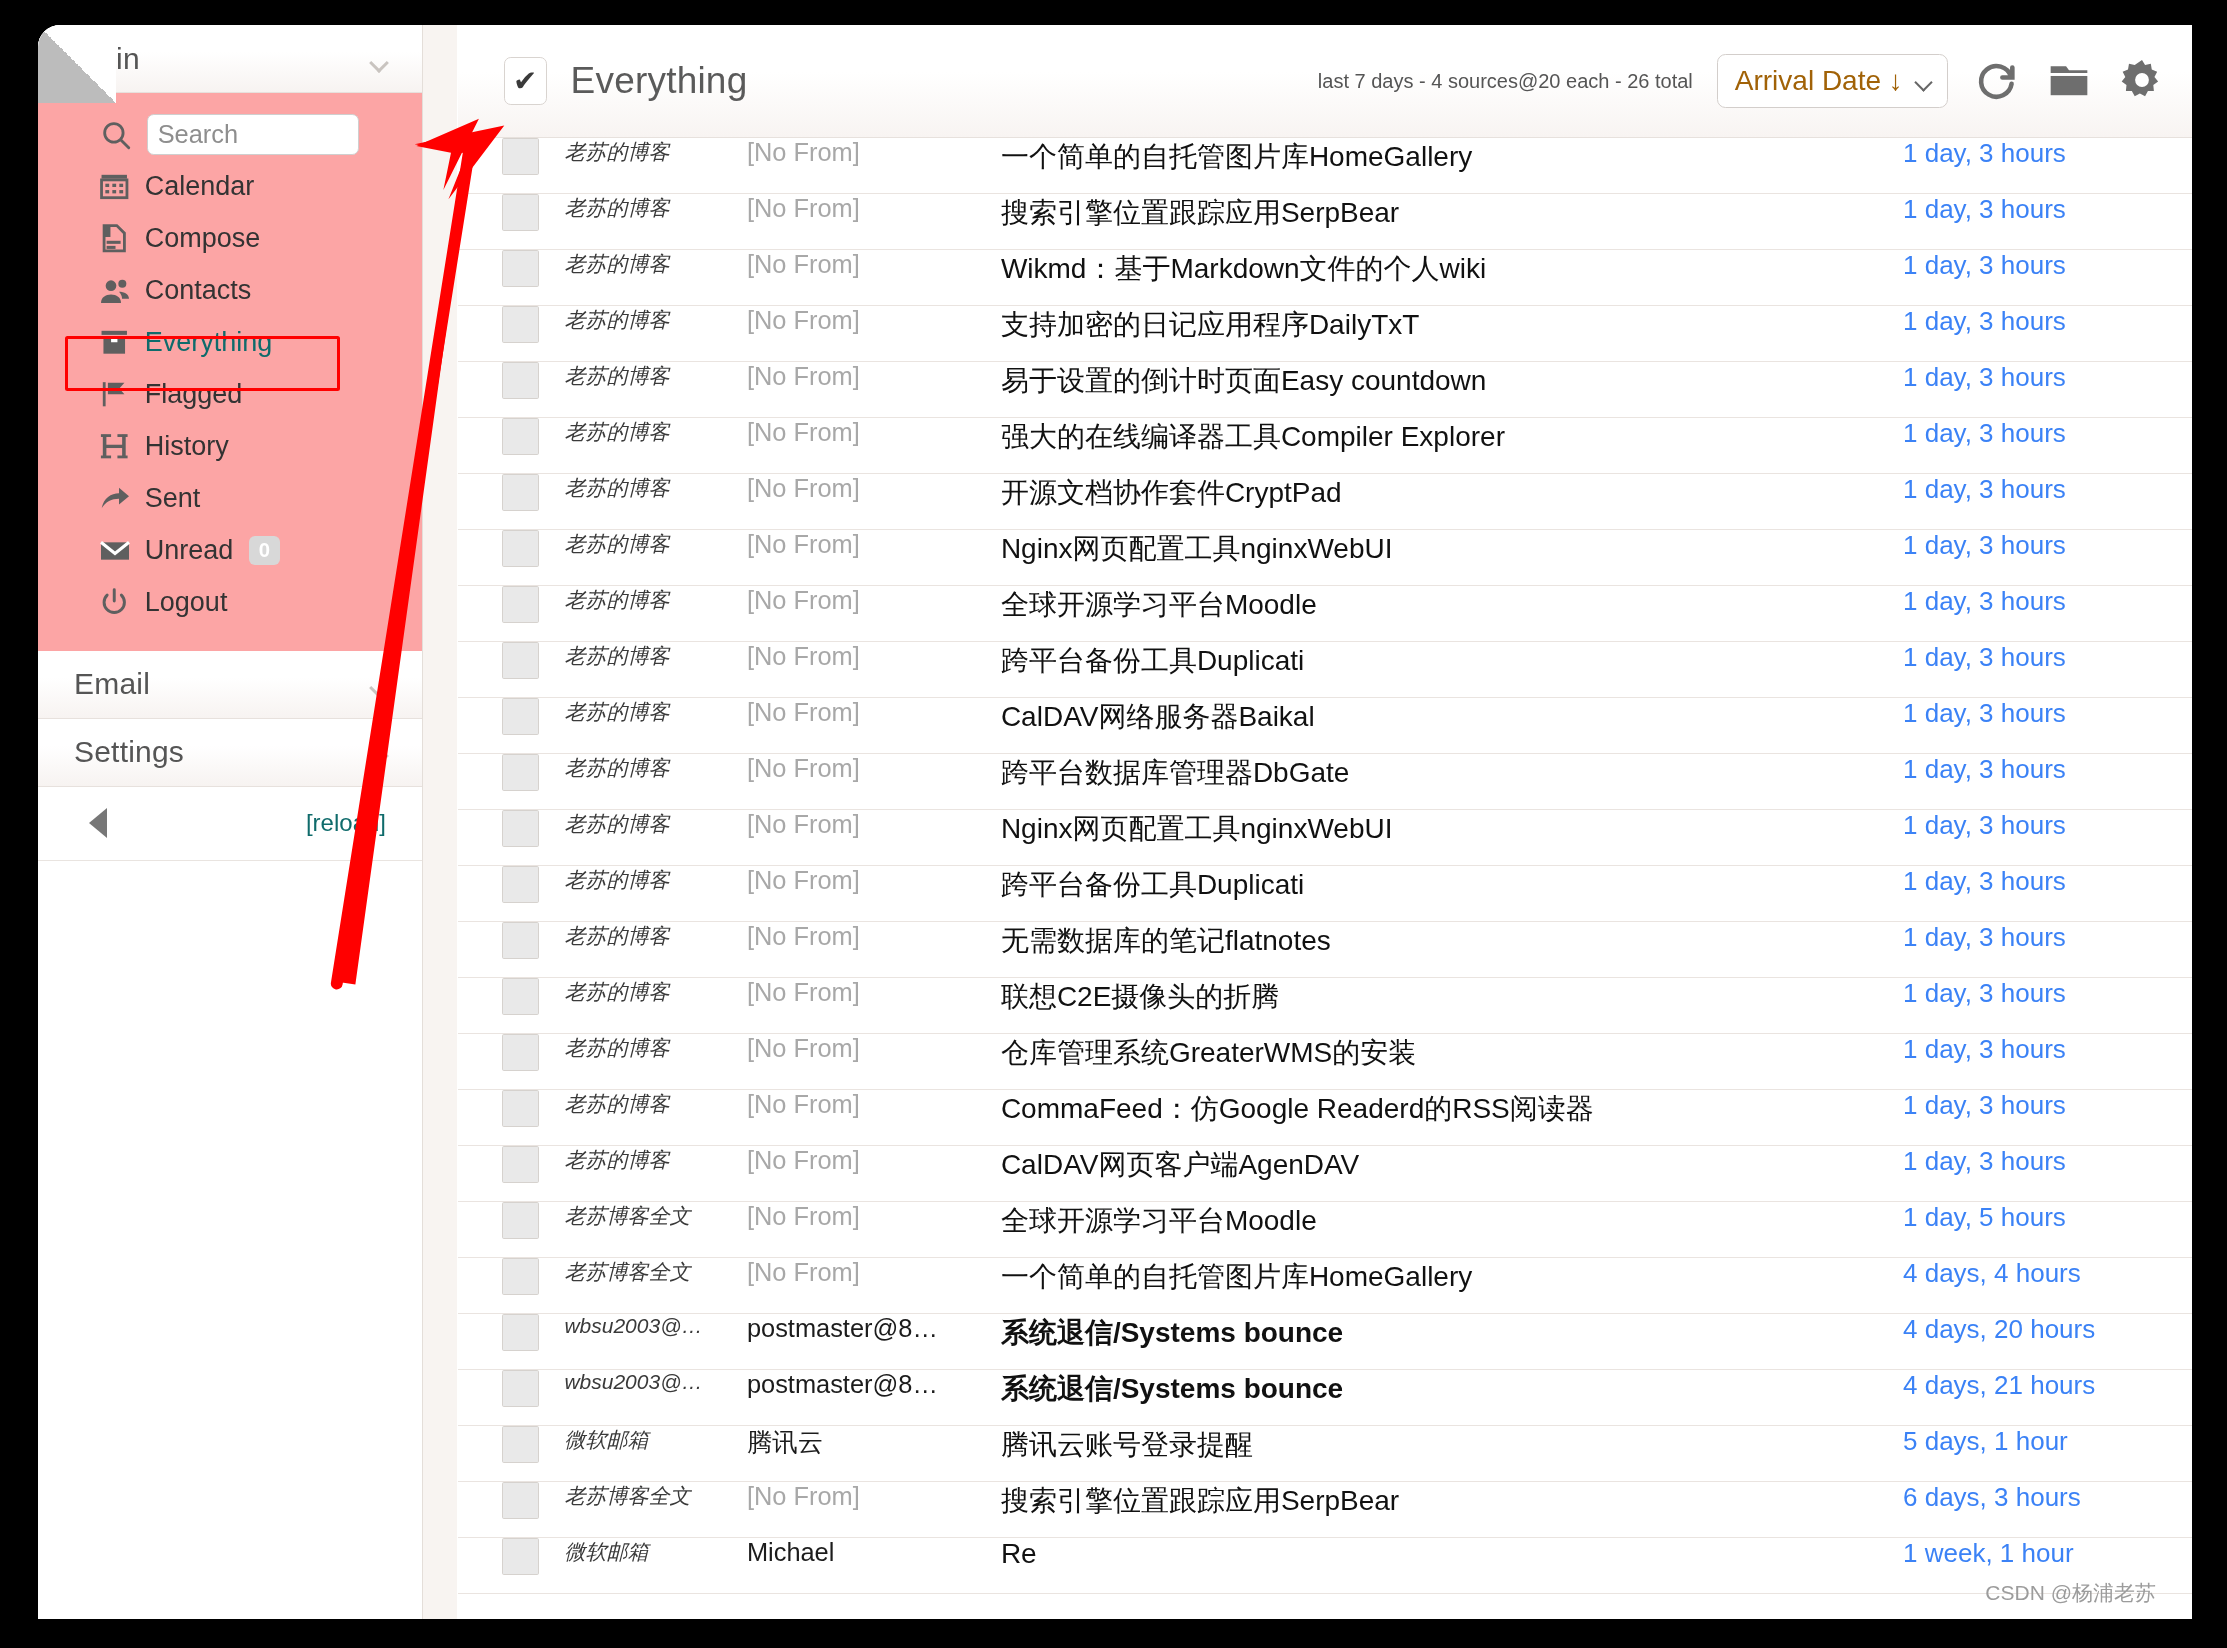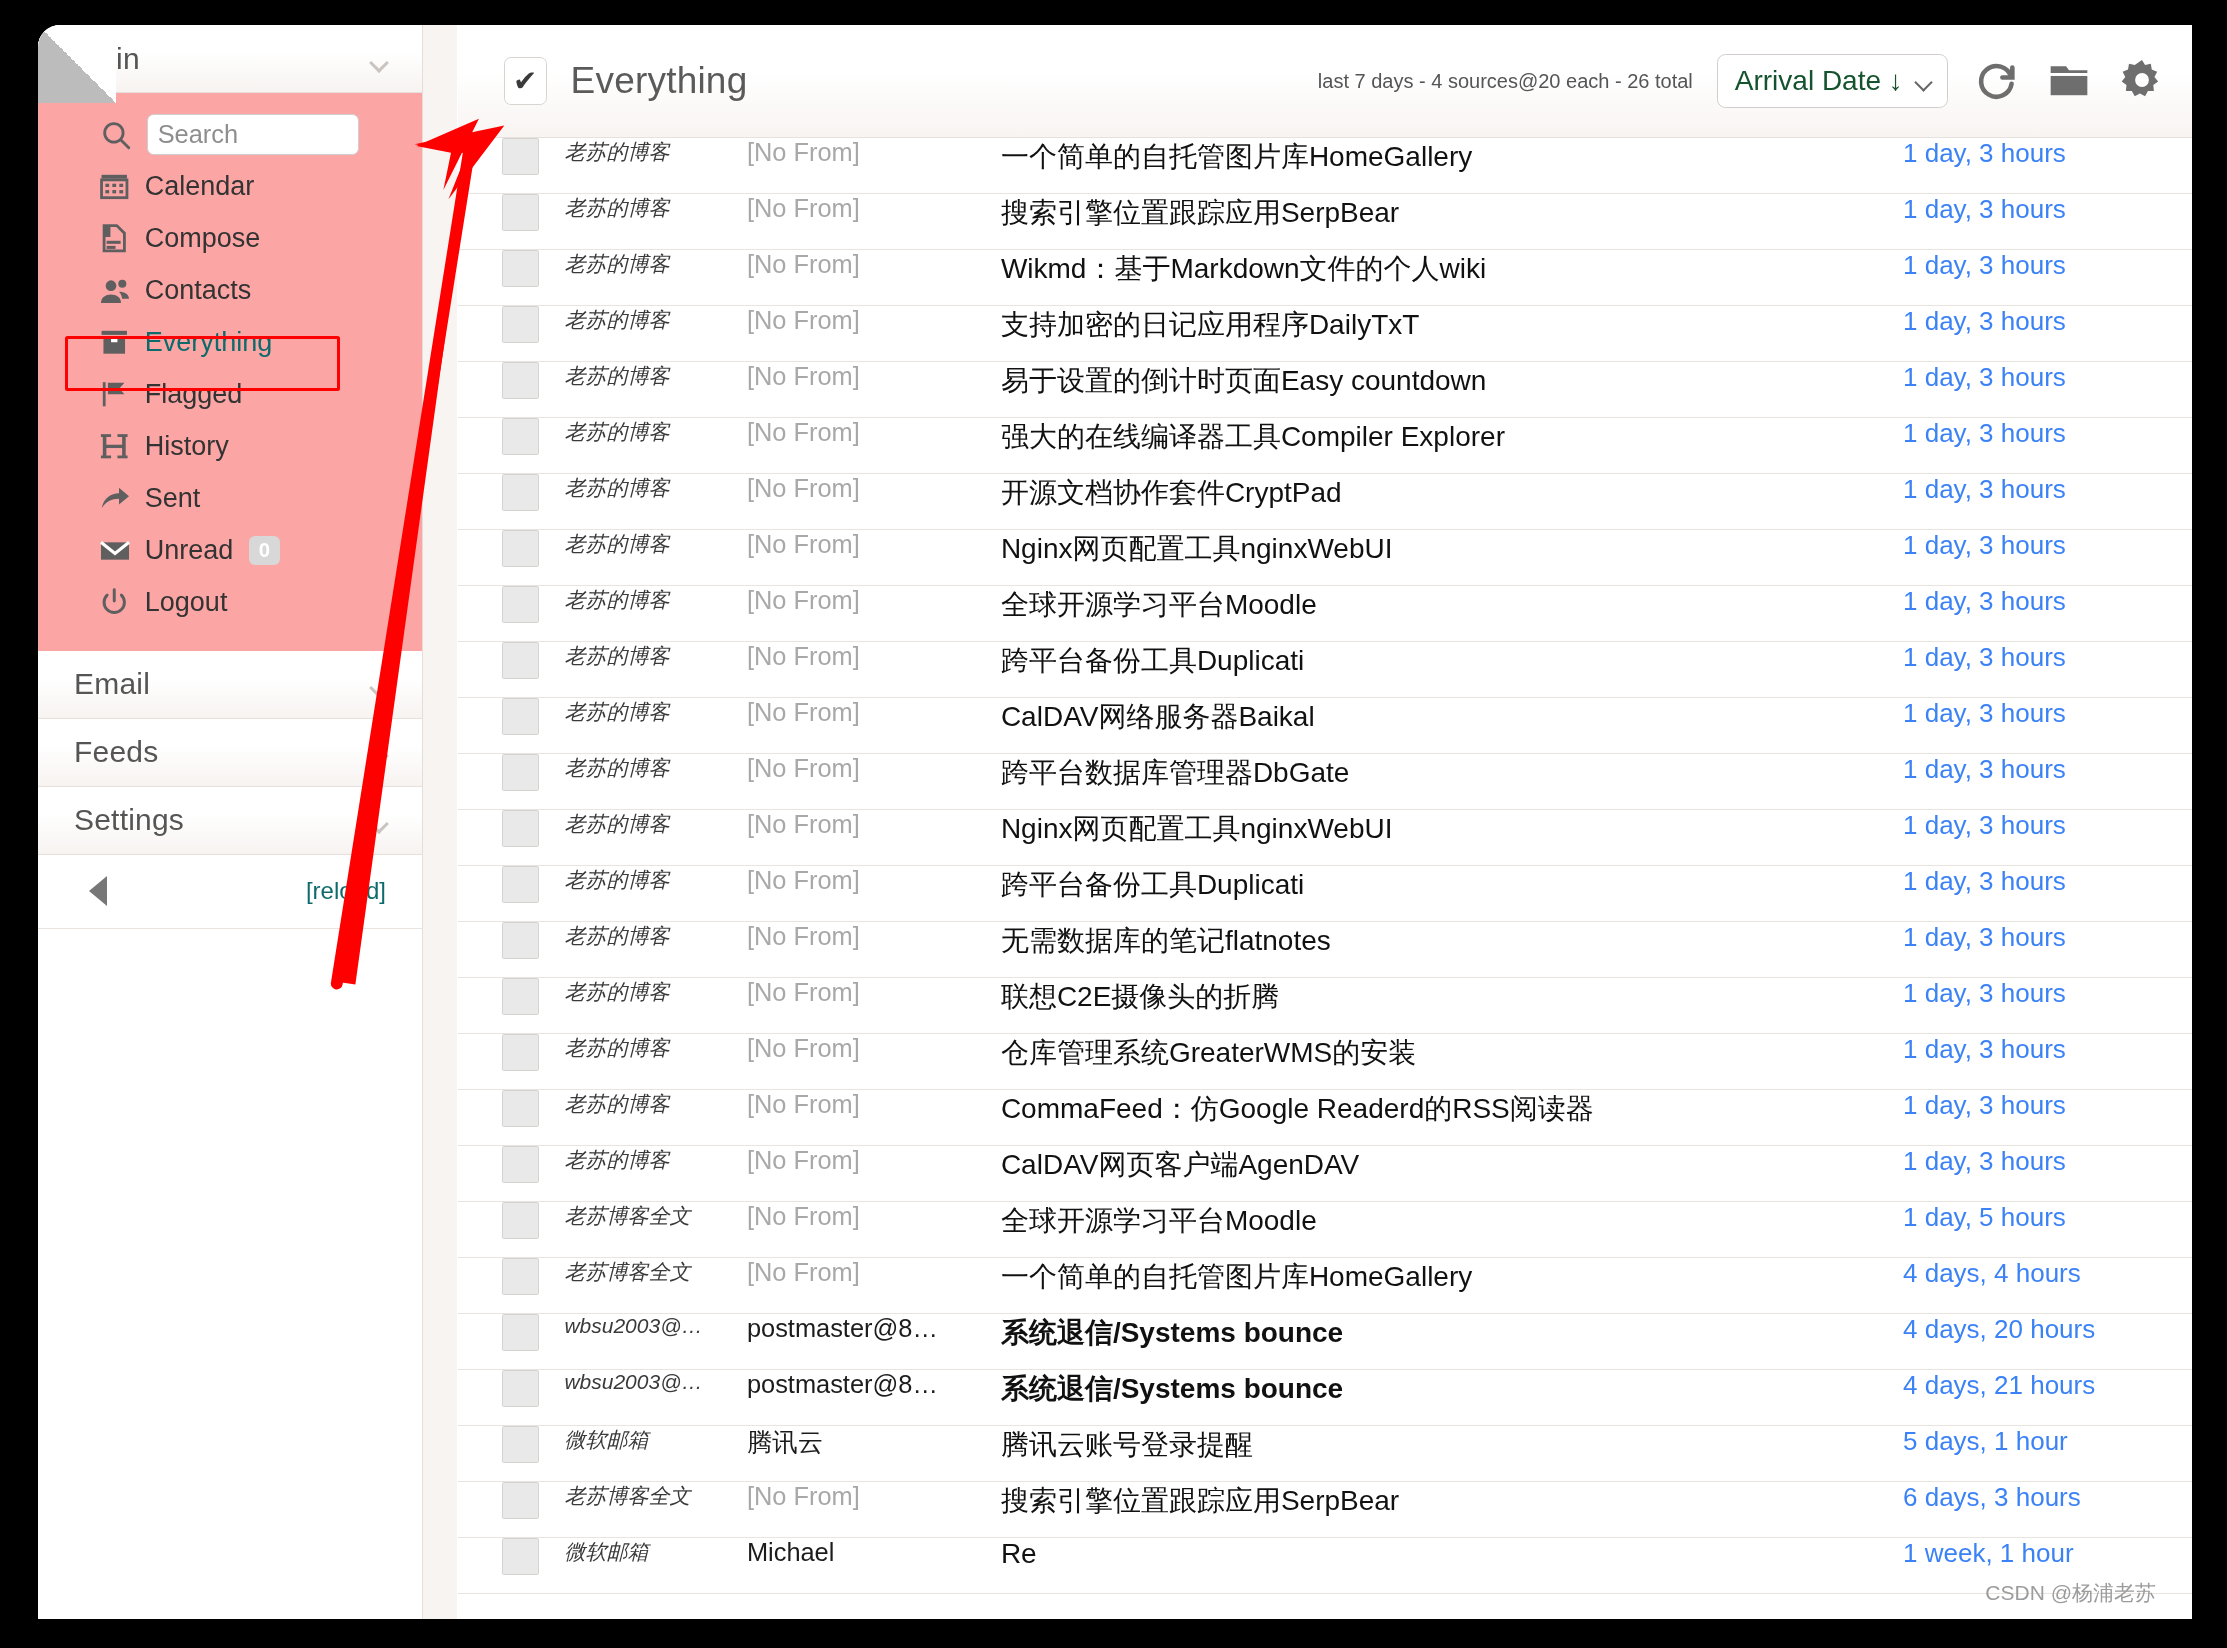--- a/index.html
+++ b/index.html
@@ -230,21 +230,21 @@
   .sort-select {
     margin-left: 24px;
     height: 52px;
     border: 1.7px solid #d3cecb;
     border-radius: 8.5px;
     background: #ffffff;
     display: flex;
     align-items: center;
     padding: 0 13.5px 0 17px;
     font-size: 28px;
-    color: #14532d;
+    color: #a16207;
     white-space: nowrap;
   }
   .sort-select .sel-chev {
     margin-left: 13.5px;
     display: inline-block;
     width: 17px; height: 10.2px;
     position: relative;
   }
   .sort-select .sel-chev::before {
     content: "";
@@ -471,24 +471,20 @@
         </span>
         <span class="sb-label">Logout</span>
       </div>
     </div>
 
     <div class="sb-section-head">
       <span class="t">Email</span>
       <span class="chev"><span class="chev-glyph"></span></span>
     </div>
 
-    <div class="sb-section-head">
-      <span class="t">Feeds</span>
-      <span class="chev"><span class="chev-glyph"></span></span>
-    </div>
 
     <div class="sb-section-head">
       <span class="t">Settings</span>
       <span class="chev"><span class="chev-glyph"></span></span>
     </div>
 
     <div class="sb-footer">
       <span class="collapse-tri"></span>
       <span class="reload-link">[reload]</span>
     </div>

